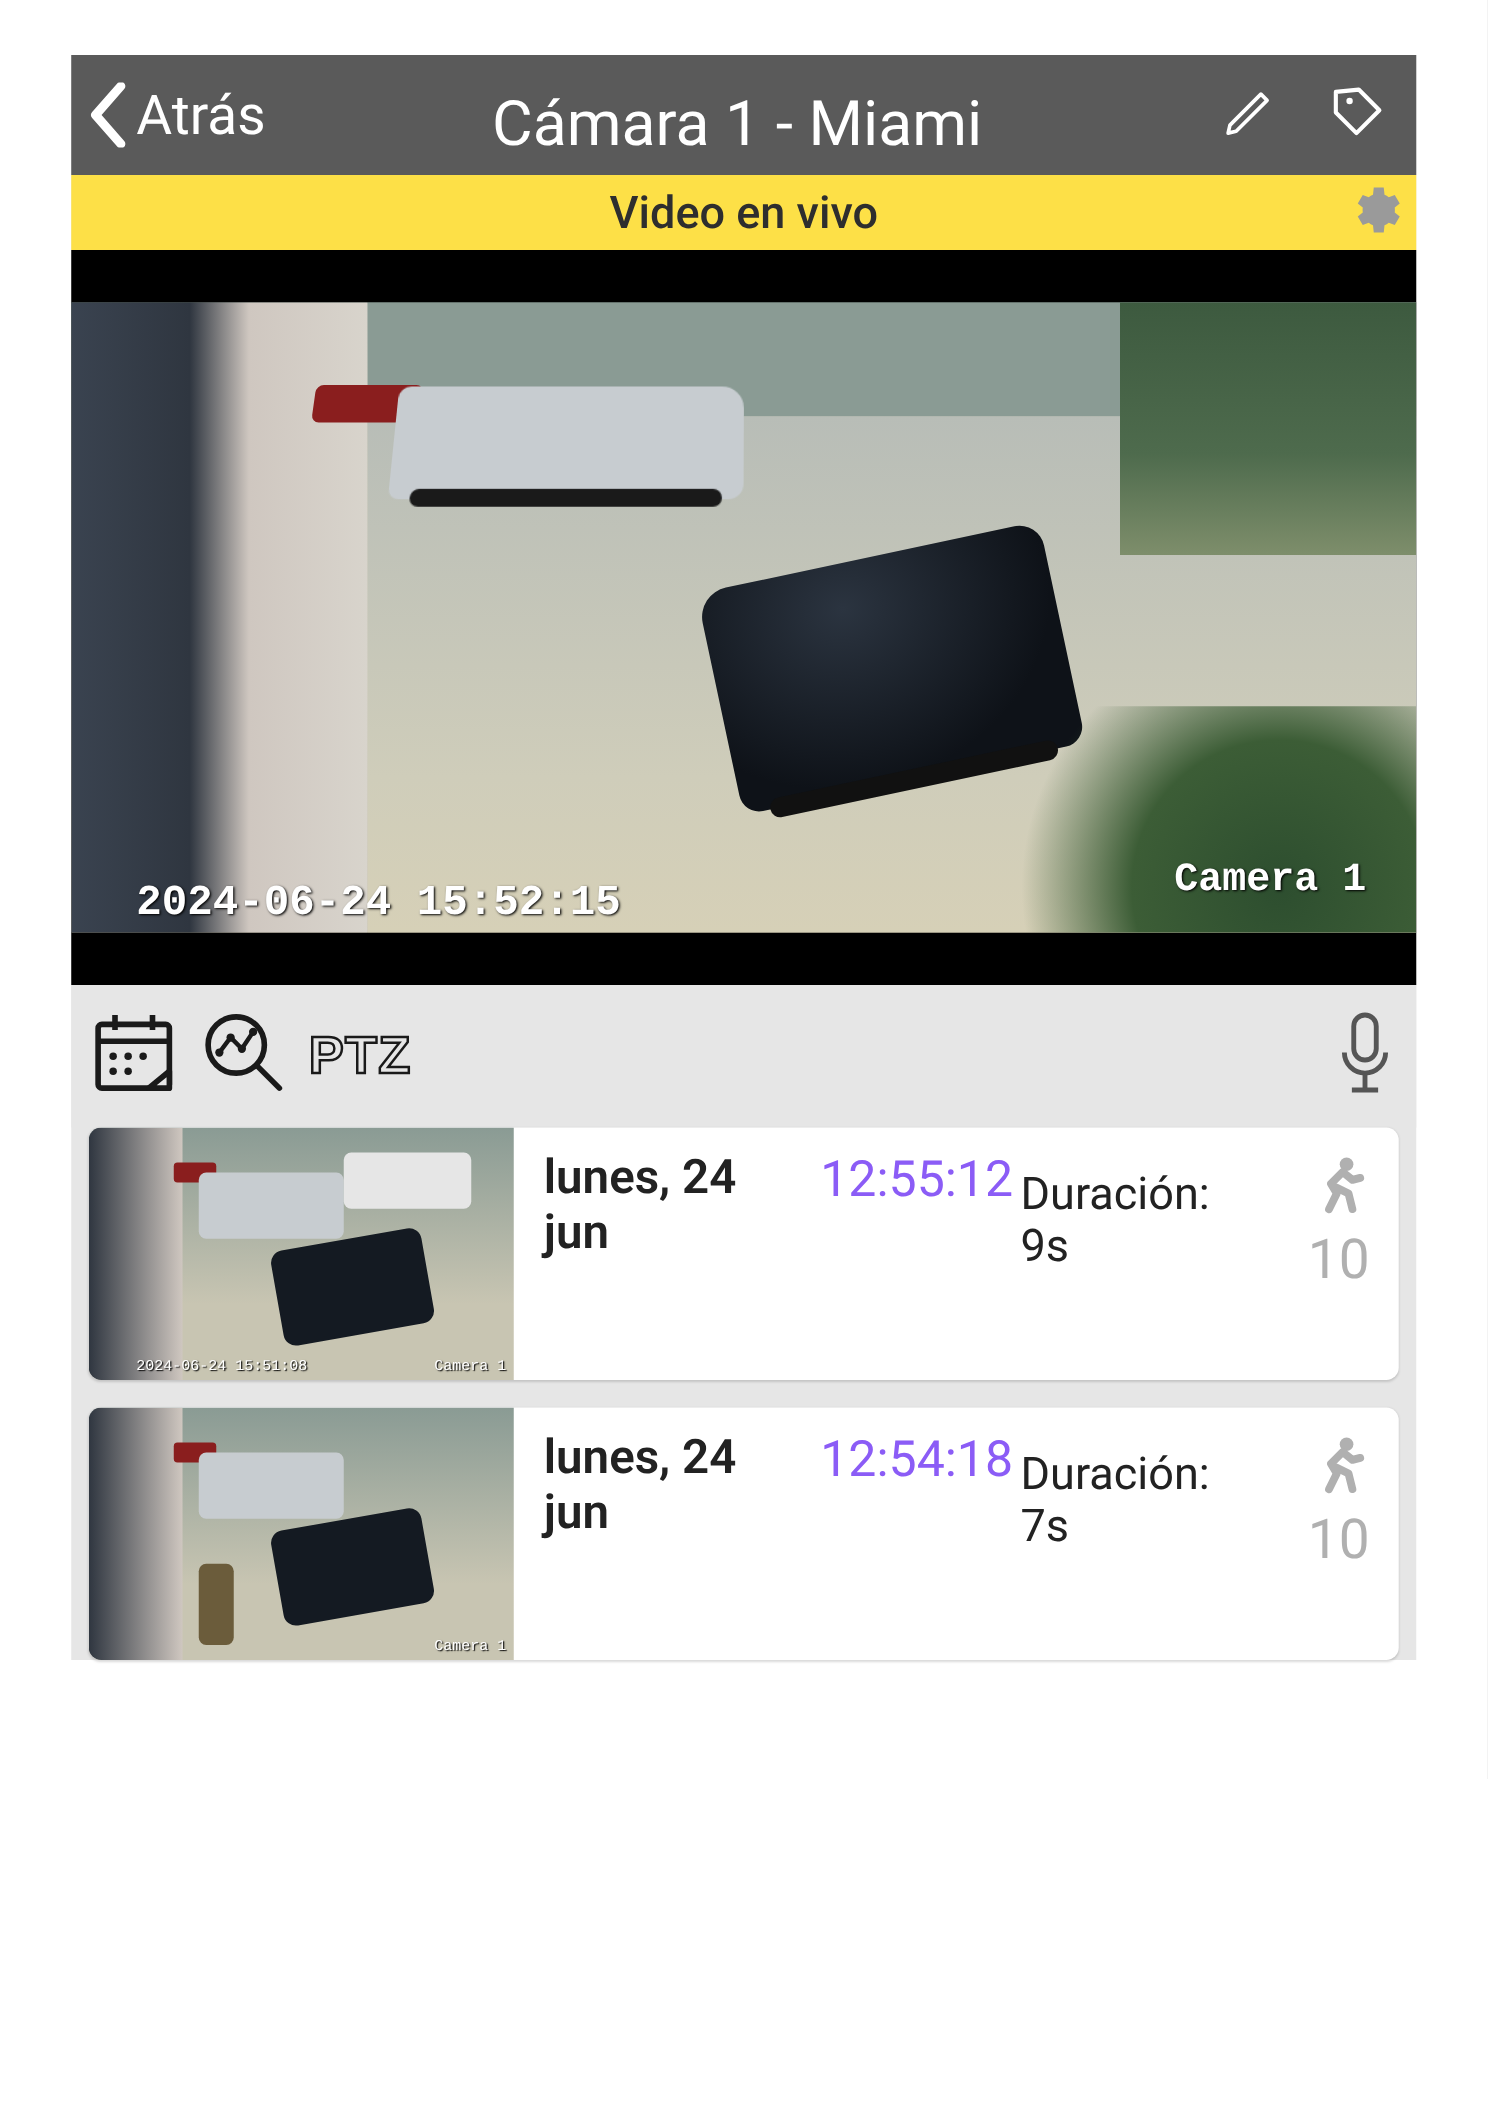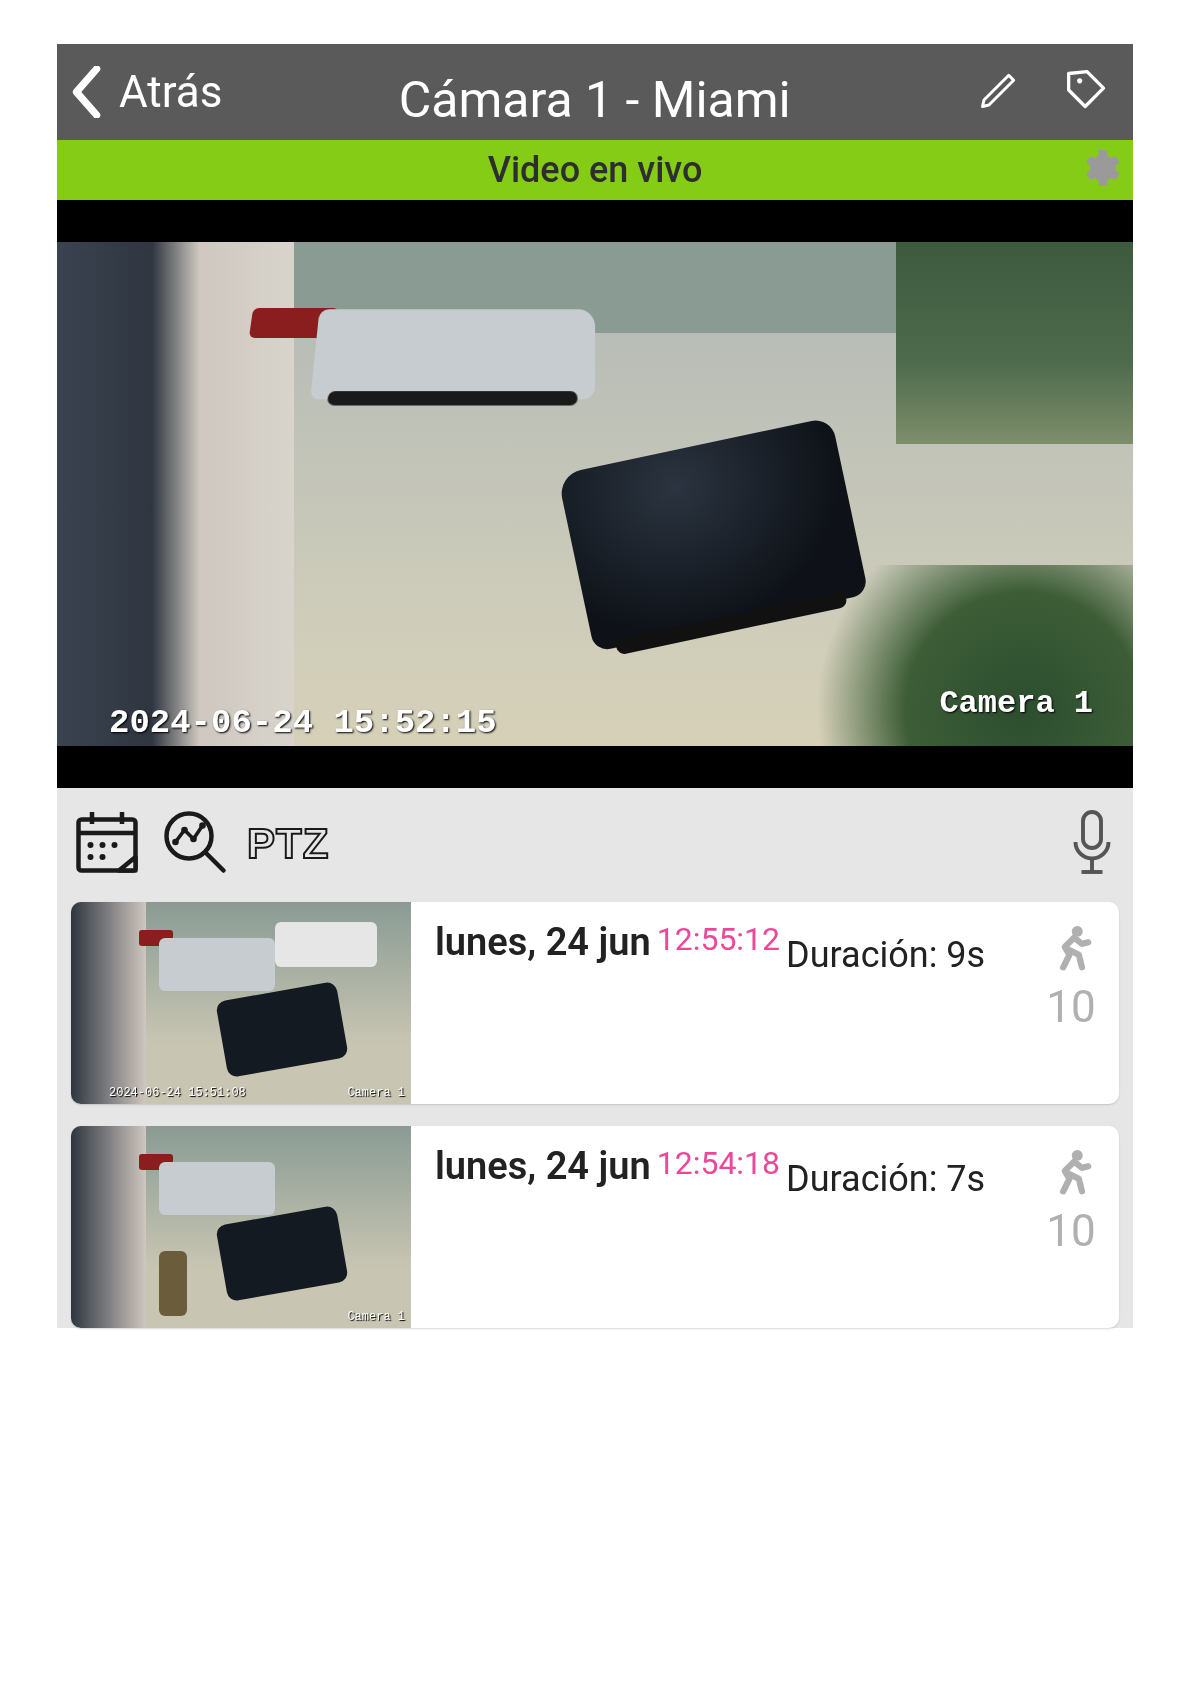--- a/index.html
+++ b/index.html
@@ -19,40 +19,40 @@
     background: #5a5a5a;
     height: 96px;
     display: flex;
     align-items: center;
     padding: 0 24px 0 12px;
     color: #fff;
   }
   .back-wrap {
     display: flex;
     align-items: center;
-    gap: 12px;
+    gap: 2px;
     font-size: 44px;
     font-weight: 400;
   }
   .back-wrap svg { display:block; }
   .title {
     flex: 1;
     text-align: center;
     font-size: 50px;
     font-weight: 400;
     margin-left: -10px;
     margin-top: 16px;
   }
   .hdr-icons {
     display: flex;
     gap: 44px;
     align-items: center;
   }
   .subheader {
-    background: #84cc16;
+    background: #fde047;
     display: flex;
     align-items: center;
     height: 60px;
     position: relative;
   }
   .subheader-title {
     flex: 1;
     text-align: center;
     font-size: 36px;
     color: #2e2e2e;
@@ -161,21 +161,21 @@
   .thumb-ts{position:absolute;left:6px;bottom:4px;color:#fff;font-family:"Courier New",monospace;font-size:12px;text-shadow:1px 1px 1px #000;margin-left:32px;}
   .thumb-cam{position:absolute;right:6px;bottom:4px;color:#fff;font-family:"Courier New",monospace;font-size:12px;text-shadow:1px 1px 1px #000;}
   .event-body{
     flex:1;
     padding: 18px 8px 8px 24px;
     display:flex;
     flex-direction:row;
     gap: 6px;
   }
   .event-date{ font-size:38px; font-weight:600; color:#222; }
-  .event-time{ font-size:32px; color:#ec4899; }
+  .event-time{ font-size:40px; color:#8b5cf6; }
   .event-dur{ font-size:36px; color:#222; margin-top:14px; }
   .event-right{
     width:96px;
     display:flex;
     flex-direction:column;
     align-items:center;
     justify-content:flex-start;
     padding-top:20px;
     gap:5px;
   }

